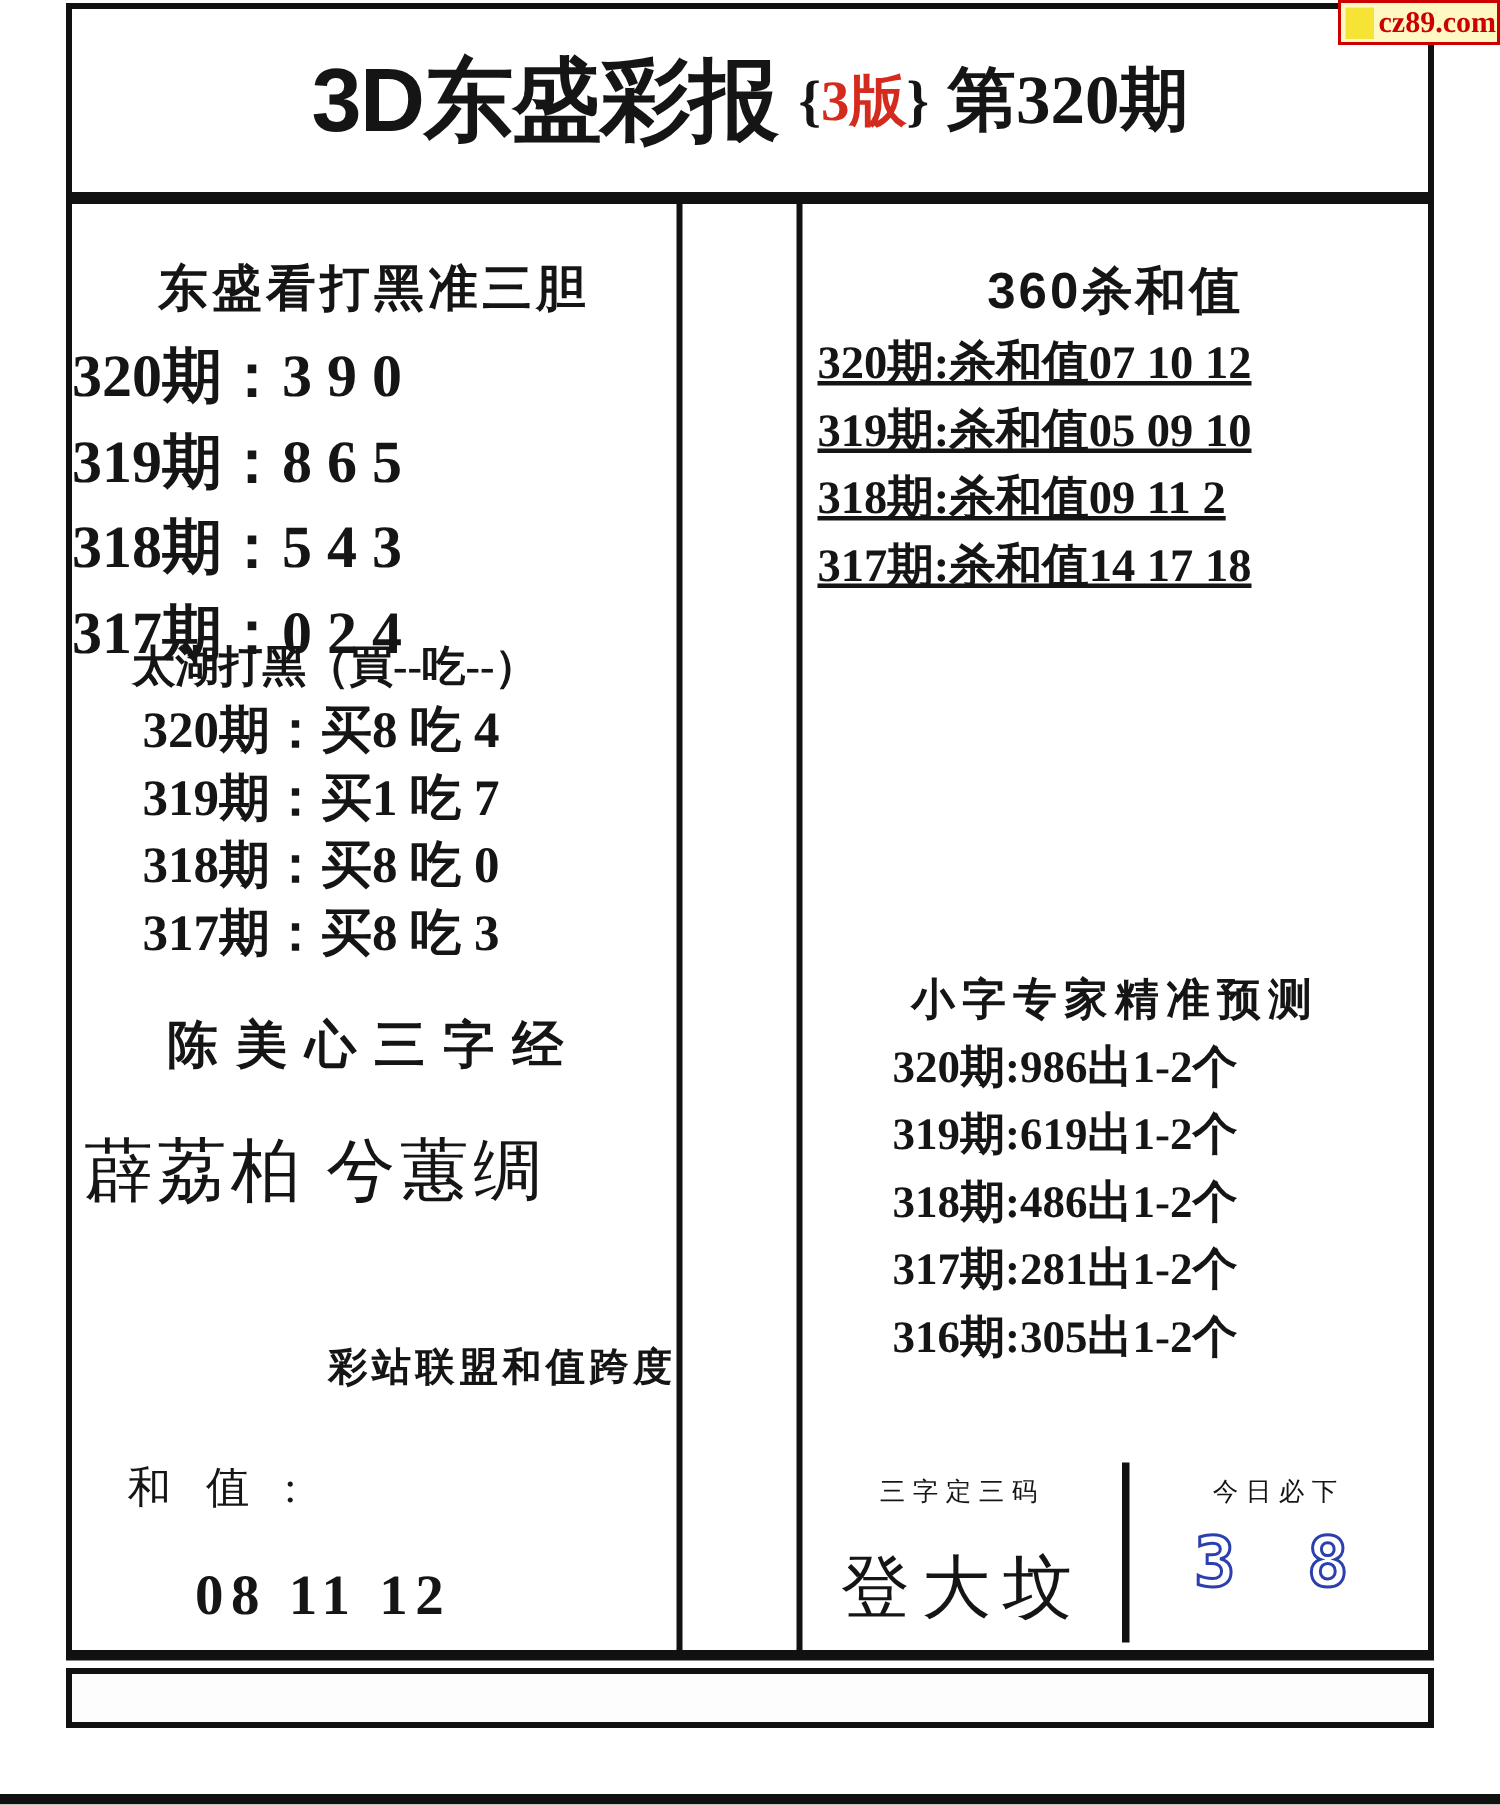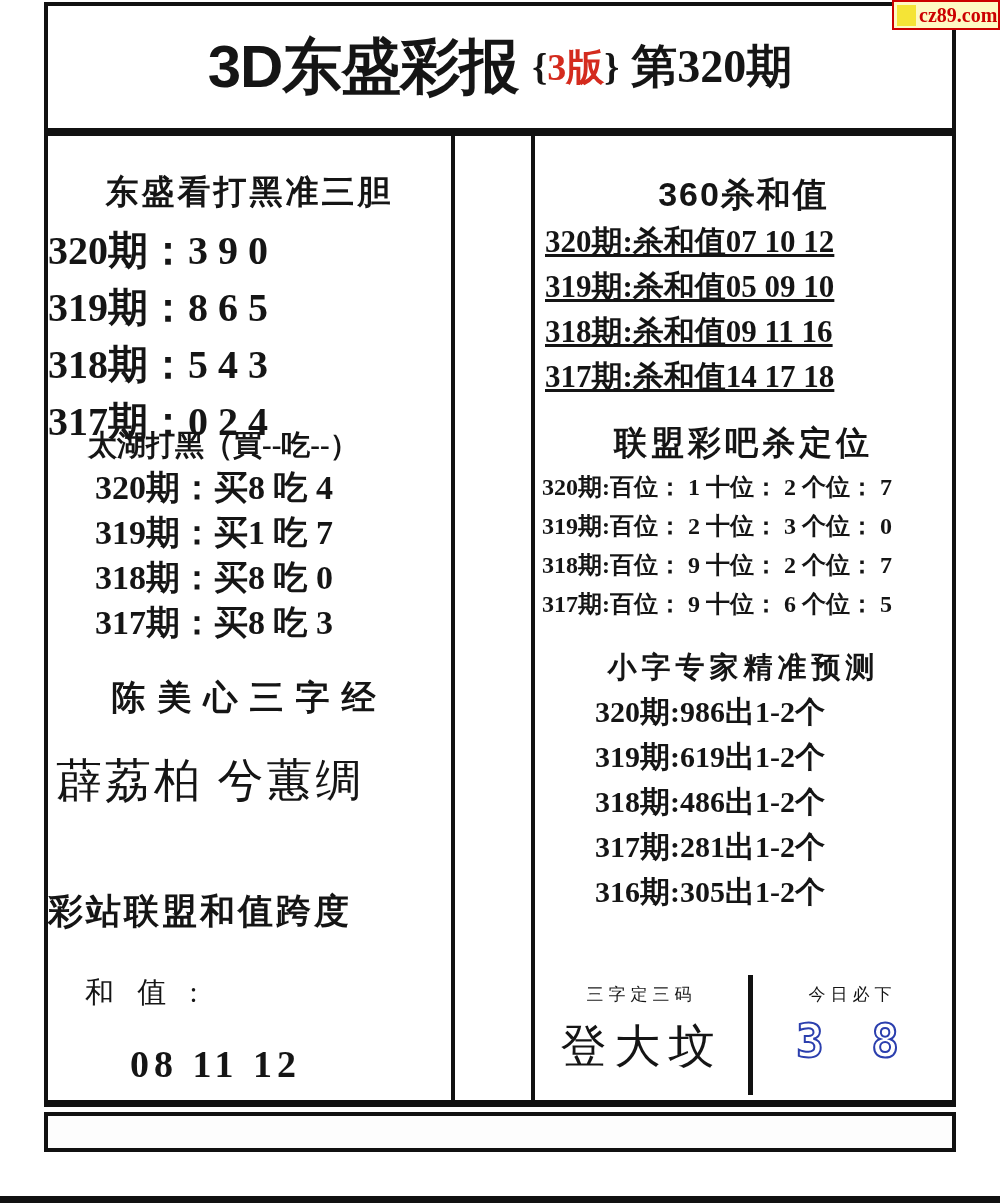--- a/index.html
+++ b/index.html
@@ -45,21 +45,21 @@
 
   .lc-sec2 { top:292px; }
   .lc-title2 { padding-left:40px; font-size:29px; font-weight:bold; line-height:35px; }
   .lc-buy-row { padding-left:47px; font-size:34px; font-weight:bold; line-height:41px; margin-top:4px; }
 
   .lc-sec3 { top:542px; }
   .lc-title3 { text-align:center; font-size:34px; font-weight:bold; letter-spacing:12px; line-height:40px; }
   .lc-poem { padding-left:8px; font-size:46px; letter-spacing:3px; margin-top:32px; }
 
   .lc-sec4 { top:757px; }
-  .lc-title4 { text-align:left; font-size:35px; font-weight:bold; letter-spacing:3px; line-height:38px; }
+  .lc-title4 { text-align:right; font-size:26px; font-weight:bold; letter-spacing:3px; line-height:38px; }
   .lc-hezhi-label { padding-left:37px; font-size:29px; letter-spacing:8px; line-height:35px; margin-top:44px; }
   .lc-hezhi-vals { padding-left:82px; font-size:38px; font-weight:bold; letter-spacing:5px; margin-top:32px; }
 
   
   .rc-sec1 { top:38px; }
   .rc-title1 { text-align:center; font-size:34px; font-weight:bold; letter-spacing:2px; line-height:41px; }
   .rc-sha-row { padding-left:10px; font-size:31px; font-weight:bold; line-height:37px; margin-top:8px;text-decoration:underline; }
   .rc-sha-row:first-of-type { margin-top:5px; }
 
   .rc-sec2 { top:287px; }
@@ -69,21 +69,21 @@
 
   .rc-sec3 { top:514px; }
   .rc-title3 { text-align:center; font-size:29px; font-weight:bold; letter-spacing:5px; line-height:35px; }
   .rc-pred-row { padding-left:60px; font-size:30px; font-weight:bold; line-height:36px; margin-top:9px; }
   .rc-pred-row:first-of-type { margin-top:25px; }
 
   .rc-bottom { top:839px; height:120px; display:flex; }
   .rc-bottom-left { width:218px; border-right:5px solid #111; text-align:center; padding-top:8px; }
   .rc-bottom-right { flex:1; text-align:center; padding-top:8px; }
   .rc-b-title { font-size:17px; font-weight:normal; letter-spacing:5px; }
-  .rc-b-left-val { font-size:46px; letter-spacing:8px; margin-top:10px; }
+  .rc-b-left-val { font-size:46px; letter-spacing:8px; margin-top:22px; }
   .rc-b-right-val { font-family:"DejaVu Sans Mono","Liberation Mono",monospace;
                     font-size:46px; font-weight:bold; letter-spacing:10px; margin-top:8px;
                     color:#2b3fae; }
   @supports (-webkit-text-stroke: 2px #2b3fae) {
     .rc-b-right-val { color:transparent; -webkit-text-stroke:2px #2b3fae; }
   }
 </style>
 </head>
 <body>
 
@@ -131,31 +131,24 @@
     </div>
   </div>
 
   <div class="col-gap"></div>
 
   <div class="col-right">
     <div class="sec rc-sec1">
       <p class="rc-title1 sans">360杀和值</p>
       <p class="rc-sha-row">320期:杀和值07 10 12</p>
       <p class="rc-sha-row">319期:杀和值05 09 10</p>
-      <p class="rc-sha-row">318期:杀和值09 11 16</p>
+      <p class="rc-sha-row">318期:杀和值09 11 2</p>
       <p class="rc-sha-row">317期:杀和值14 17 18</p>
     </div>
 
-    <div class="sec rc-sec2">
-      <p class="rc-title2">联盟彩吧杀定位</p>
-      <p class="rc-pos-row">320期:百位： 1 十位： 2 个位： 7</p>
-      <p class="rc-pos-row">319期:百位： 2 十位： 3 个位： 0</p>
-      <p class="rc-pos-row">318期:百位： 9 十位： 2 个位： 7</p>
-      <p class="rc-pos-row">317期:百位： 9 十位： 6 个位： 5</p>
-    </div>
 
     <div class="sec rc-sec3">
       <p class="rc-title3">小字专家精准预测</p>
       <p class="rc-pred-row">320期:986出1-2个</p>
       <p class="rc-pred-row">319期:619出1-2个</p>
       <p class="rc-pred-row">318期:486出1-2个</p>
       <p class="rc-pred-row">317期:281出1-2个</p>
       <p class="rc-pred-row">316期:305出1-2个</p>
     </div>
 

